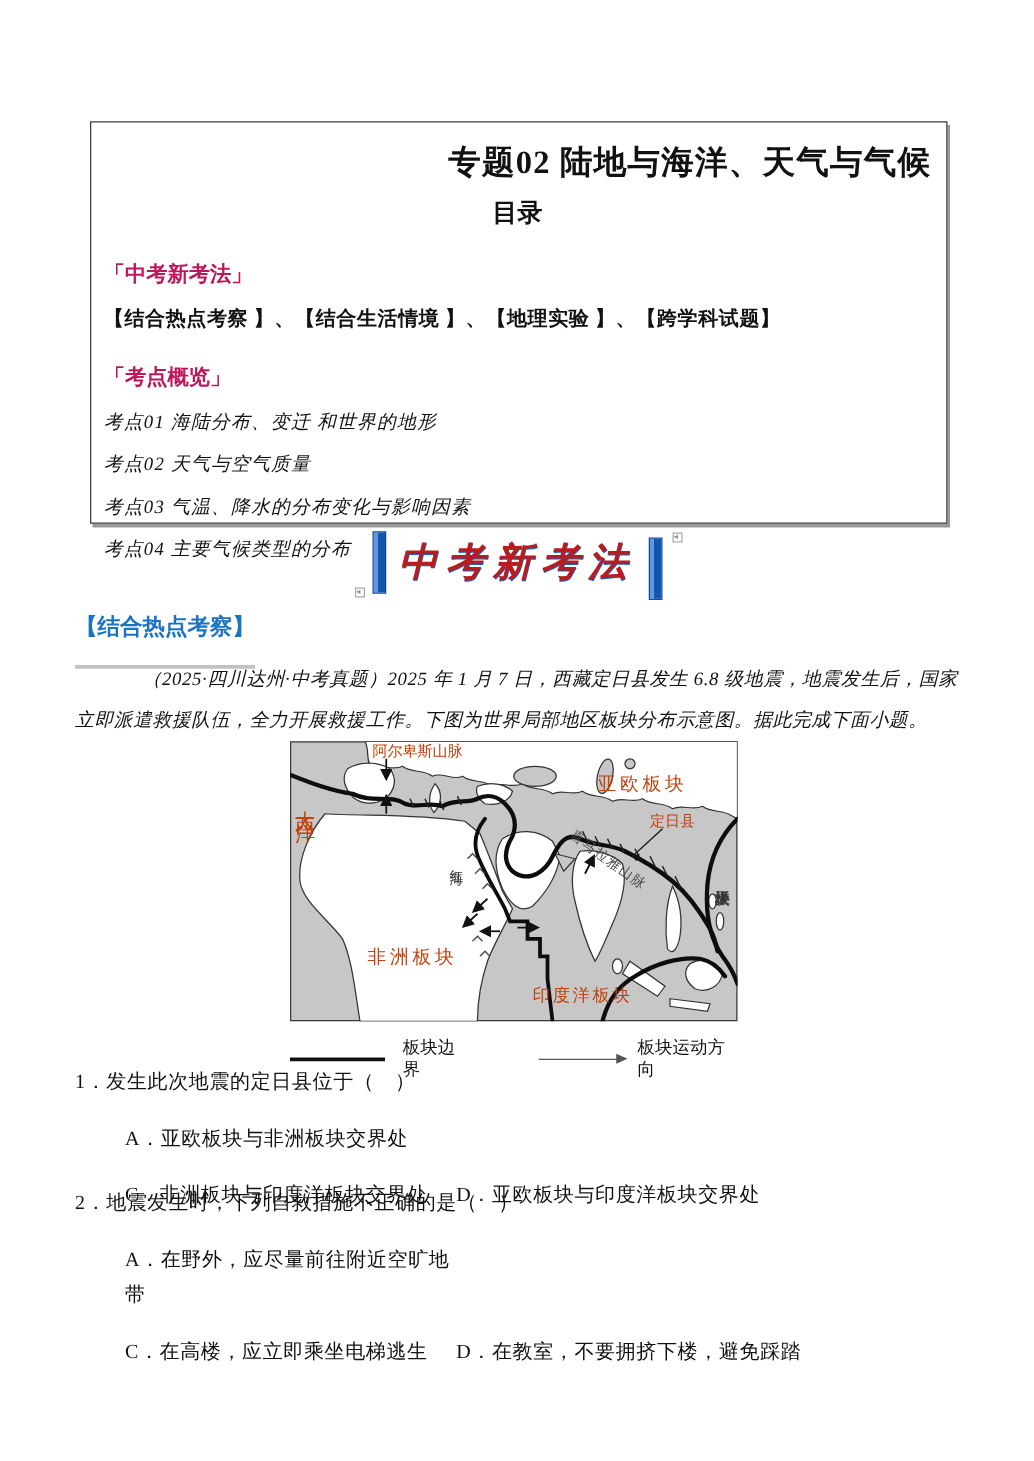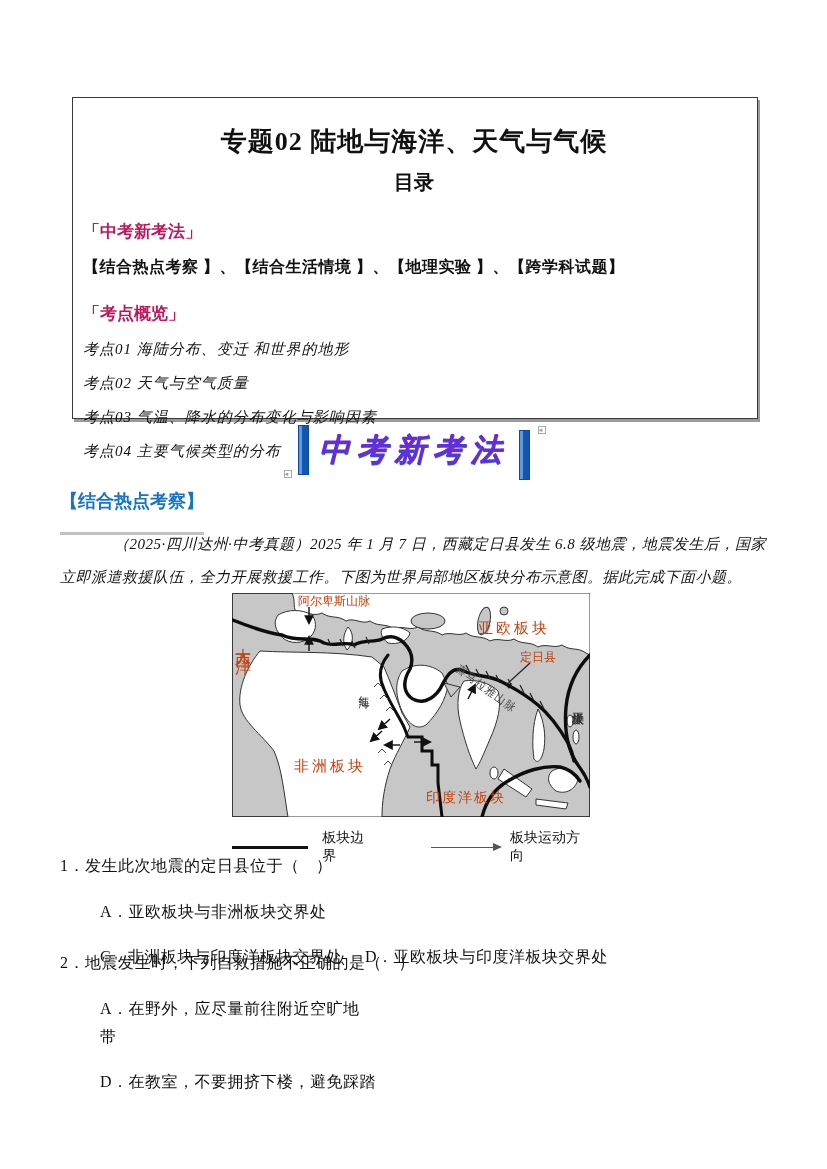--- a/index.html
+++ b/index.html
@@ -7,33 +7,33 @@
   body {
     width:827px; height:1169px; position:relative; overflow:hidden;
     font-family:"Liberation Serif","DejaVu Serif",serif; color:#111;
   }
   
   .toc-box {
     position:absolute; left:72px; top:97px; width:686px; height:322px;
     border:1.5px solid #3a3a3a; background:#fff;
     box-shadow:2px 3px 0 #9a9a9a; padding:8px 12px 6px 10px;
   }
-  .doc-title { text-align:center; font-size:26px; font-weight:bold; letter-spacing:1px; margin-top:18px; }
+  .doc-title { text-align:right; font-size:26px; font-weight:bold; letter-spacing:1px; margin-top:6px; }
   .doc-subtitle { text-align:center; font-size:20px; font-weight:bold; margin-top:10px; }
   .blue-label { font-size:17px; font-weight:bold; color:#be185d; margin-top:24px; }
   .bold-items { font-size:16px; font-weight:bold; margin-top:14px; letter-spacing:0.5px; }
   .kaodian-line { font-size:15px; font-style:italic; margin-top:15px; letter-spacing:1px;
     font-family:"Liberation Serif","DejaVu Serif",serif; }
   
   .banner { position:absolute; left:0; top:420px; width:827px; height:62px; text-align:center; }
   .banner-inner { display:inline-flex; align-items:center; gap:10px; position:relative; }
   .banner-bar { width:11px; height:50px; background:linear-gradient(90deg,#5d9ae0 0 35%,#1256ae 35% 100%);
     border:1px solid #0d47a1; }
   .banner-bar.right { margin-top:10px; }
-  .banner-text { font-size:31px; font-weight:bold; font-style:italic; color:#6d28d9; letter-spacing:7px;
+  .banner-text { font-size:31px; font-weight:bold; font-style:italic; color:#b91c1c; letter-spacing:7px;
     text-shadow:0.5px 0.5px 0 #1565c8; }
   .anchor-mark { position:absolute; width:8px; height:8px; border:1px solid #aaa; background:#fff; }
   .anchor-mark::after { content:"◄"; position:absolute; font-size:6px; color:#999; left:-1px; top:0; }
   .anchor-1 { left:-14px; bottom:2px; }
   .anchor-2 { right:-16px; top:6px; }
   
   .section-heading { position:absolute; left:60px; top:489px; font-size:18px; font-weight:bold; color:#1a74c4;
     padding-bottom:19px; box-shadow:0 3px 0 #c2c2c2; }
   
   .intro { position:absolute; left:60px; top:528px; width:706px; font-size:15px; line-height:33px;
@@ -218,15 +218,16 @@
     <span class="opt second">D．亚欧板块与印度洋板块交界处</span>
   </div>
 </div>
 
 <div class="question q2">
   <div class="q-stem">2．地震发生时，下列自救措施不正确的是（　）</div>
   <div class="opt-row">
     <span class="opt">A．在野外，应尽量前往附近空旷地带</span>
   </div>
   <div class="opt-row">
+    <span class="opt">C．在高楼，应立即乘坐电梯逃生</span>
     <span class="opt second">D．在教室，不要拥挤下楼，避免踩踏</span>
   </div>
 </div>
 
 </body></html>

